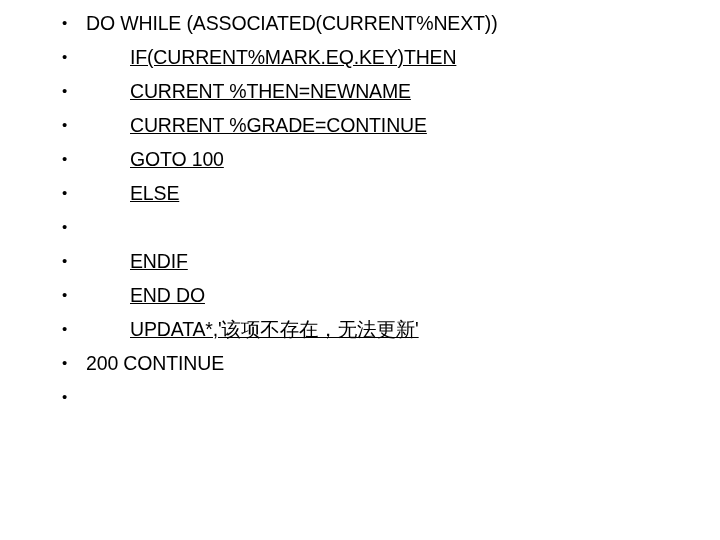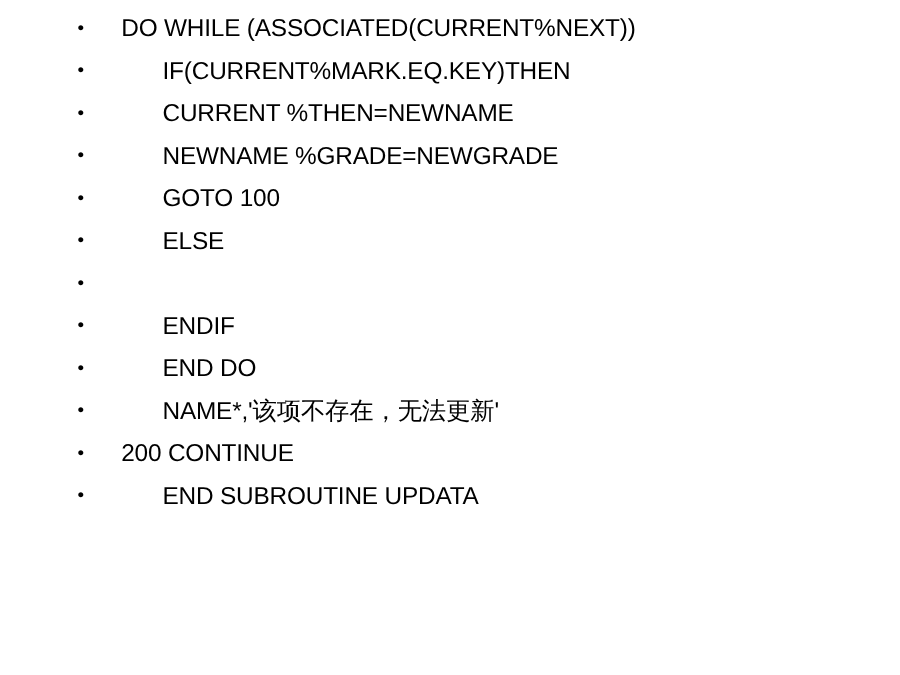--- a/index.html
+++ b/index.html
@@ -52,39 +52,39 @@
     top: 0;
     width: 9px;
     height: 34px;
     line-height: 34px;
     font-size: 15px;
     color: #000000;
     text-align: left;
   }
 
   
-  .indent-0 .line-text { display: inline-block; margin-left: 12px; }
-  .indent-1 .line-text { display: inline-block; margin-left: 45px; }
+  .indent-0 .line-text { display: inline-block; margin-left: 1px; }
+  .indent-1 .line-text { display: inline-block; margin-left: 45px; text-decoration: underline; }
 
   .line-text {
     display: inline-block;
     white-space: pre;
   }
 </style>
 </head>
 <body>
 
 <div class="slide">
   <ul class="code-list" id="code-list">
       <li class="code-line indent-0"><span class="bullet">•</span><span class="line-text">DO WHILE (ASSOCIATED(CURRENT%NEXT))</span></li>
       <li class="code-line indent-1"><span class="bullet">•</span><span class="line-text">IF(CURRENT%MARK.EQ.KEY)THEN</span></li>
       <li class="code-line indent-1"><span class="bullet">•</span><span class="line-text">CURRENT %THEN=NEWNAME</span></li>
-      <li class="code-line indent-1"><span class="bullet">•</span><span class="line-text">NEWNAME %GRADE=NEWGRADE</span></li>
+      <li class="code-line indent-1"><span class="bullet">•</span><span class="line-text">CURRENT %GRADE=CONTINUE</span></li>
       <li class="code-line indent-1"><span class="bullet">•</span><span class="line-text">GOTO 100</span></li>
       <li class="code-line indent-1"><span class="bullet">•</span><span class="line-text">ELSE</span></li>
       <li class="code-line indent-1"><span class="bullet">•</span></li>
       <li class="code-line indent-1"><span class="bullet">•</span><span class="line-text">ENDIF</span></li>
       <li class="code-line indent-1"><span class="bullet">•</span><span class="line-text">END DO</span></li>
-      <li class="code-line indent-1"><span class="bullet">•</span><span class="line-text">NAME*,'该项不存在，无法更新'</span></li>
+      <li class="code-line indent-1"><span class="bullet">•</span><span class="line-text">UPDATA*,'该项不存在，无法更新'</span></li>
       <li class="code-line indent-0"><span class="bullet">•</span><span class="line-text">200 CONTINUE</span></li>
-      <li class="code-line indent-1"><span class="bullet">•</span><span class="line-text">END SUBROUTINE UPDATA</span></li>
+      <li class="code-line indent-1"><span class="bullet">•</span></li>
     </ul>
 </div>
 
 </body></html>

